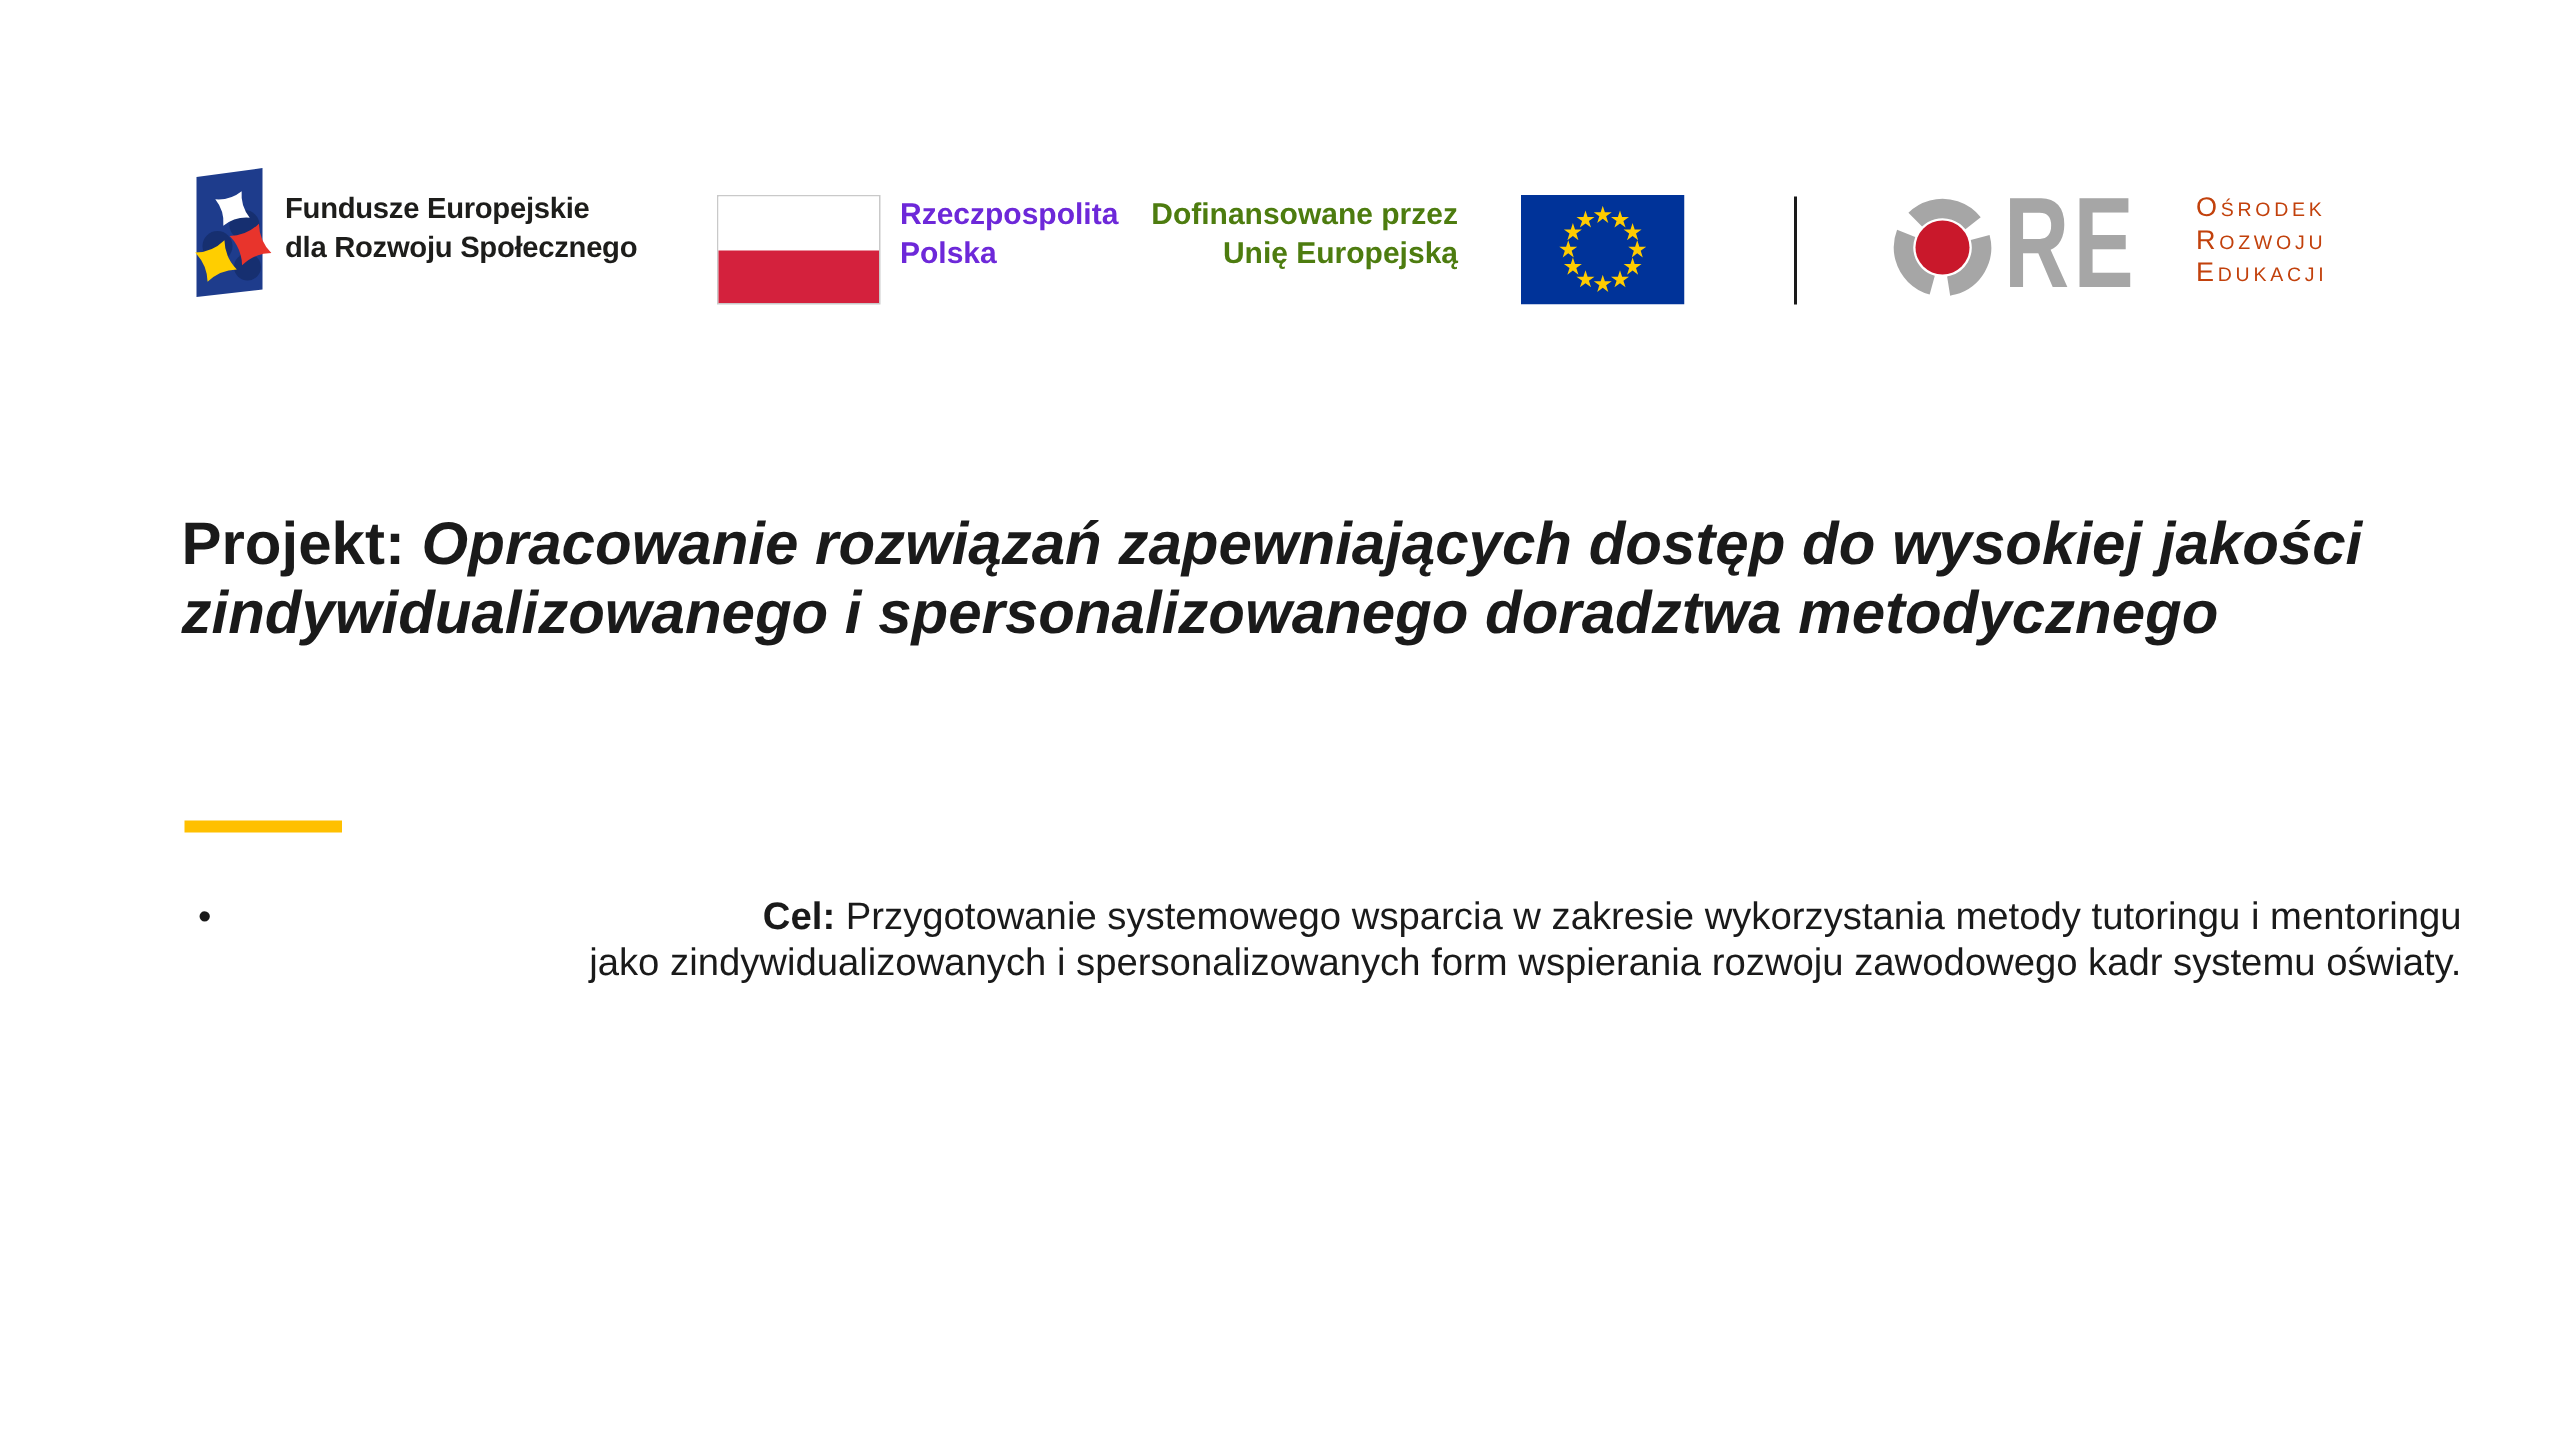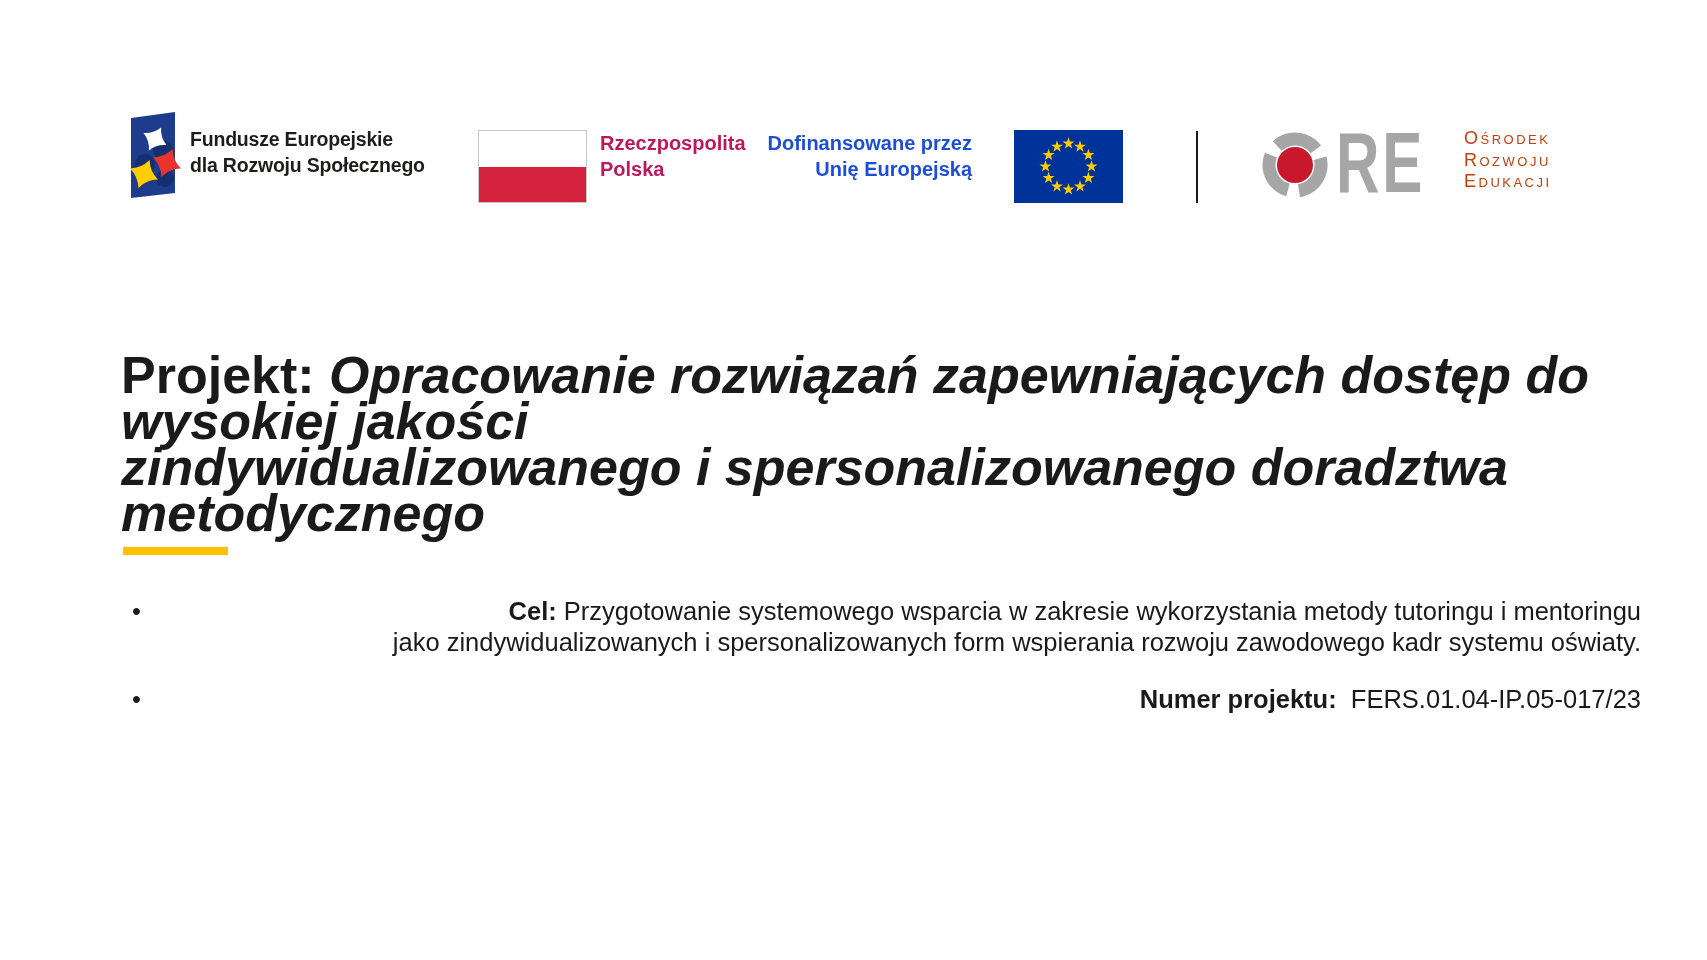--- a/index.html
+++ b/index.html
@@ -17,23 +17,23 @@
   .fe-circle{fill:var(--fe-circle-navy,#162f70);}
   .fe-star-white{fill:var(--fe-star-white,#ffffff);}
   .fe-star-red{fill:var(--fe-star-red,#e8342c);}
   .fe-star-yellow{fill:var(--fe-star-yellow,#ffce00);}
 
   .fe-label{left:190px;top:127px;font-size:19.5px;line-height:25.5px;font-weight:700;color:#1d1d1b;letter-spacing:-0.2px;}
 
   .pl-flag{left:478px;top:130px;width:109px;height:73px;border:1px solid #c9c9c9;box-sizing:border-box;}
   .pl-flag .white{height:50%;background:#ffffff;}
   .pl-flag .red{height:50%;background:var(--poland-red,#d4213d);}
-  .pl-label{left:600px;top:130px;font-size:20px;line-height:26px;font-weight:700;color:#be185d;}
+  .pl-label{left:600px;top:130px;font-size:20px;line-height:26px;font-weight:700;color:#6d28d9;}
 
-  .eu-label{right:735px;top:130px;font-size:20px;line-height:26px;font-weight:700;color:#1d4ed8;text-align:right;}
+  .eu-label{right:735px;top:130px;font-size:20px;line-height:26px;font-weight:700;color:#4d7c0f;text-align:right;}
   .eu-flag{left:1014px;top:130px;width:109px;height:73px;}
   .eu-field{fill:var(--eu-blue,#003399);}
   .eu-star{fill:var(--eu-star-yellow,#ffcc00);}
 
   .vsep{left:1196px;top:131px;width:2px;height:72px;background:#1a1a1a;}
 
   .ore-ring{left:1258px;top:128px;width:74px;height:74px;}
   .ore-ring circle.seg{fill:none;stroke:var(--ore-gray,#a6a6a6);stroke-width:13;stroke-dasharray:43.5 11;}
   .ore-ring circle.dot{fill:var(--ore-red,#c9182b);}
   .ore-letters{
@@ -41,22 +41,22 @@
     color:var(--ore-gray,#a6a6a6);letter-spacing:4px;
     transform:scaleX(0.70);transform-origin:left top;
   }
   .ore-caption{
     left:1464px;top:128px;font-size:18px;line-height:21.5px;letter-spacing:2.5px;
     font-variant:small-caps;color:#c2410c;
   }
 
   
   .title{
-    left:121px;top:352px;width:1510px;
-    font-size:52px;line-height:46px;font-weight:700;
+    left:121px;top:340px;width:1510px;
+    font-size:40px;line-height:46px;font-weight:700;
   }
   .title .i{font-style:italic;}
 
   .accent{left:123px;top:547px;width:105px;height:8px;background:var(--accent-yellow,#ffc000);}
 
   
   .details{
     left:131px;top:596px;width:1510px;margin:0;padding:0;list-style:none;
     font-size:25.5px;line-height:31px;text-align:right;
   }
@@ -127,16 +127,15 @@
   </div>
 
   <h1 class="abs pre title" style="margin:0;"><span>Projekt: </span><span class="i">Opracowanie rozwiązań zapewniających dostęp do wysokiej jakości
 zindywidualizowanego i spersonalizowanego doradztwa metodycznego</span></h1>
 
   <div class="abs accent"></div>
 
   <ul class="abs details">
       <li><span class="b">Cel:</span><span> Przygotowanie systemowego wsparcia w zakresie wykorzystania metody tutoringu i mentoringu
 jako zindywidualizowanych i spersonalizowanych form wspierania rozwoju zawodowego kadr systemu oświaty.</span></li>
-      <li><span class="b">Numer projektu:</span><span>&nbsp; FERS.01.04-IP.05-017/23</span></li>
     </ul>
 
 </div>
 
 </body></html>

